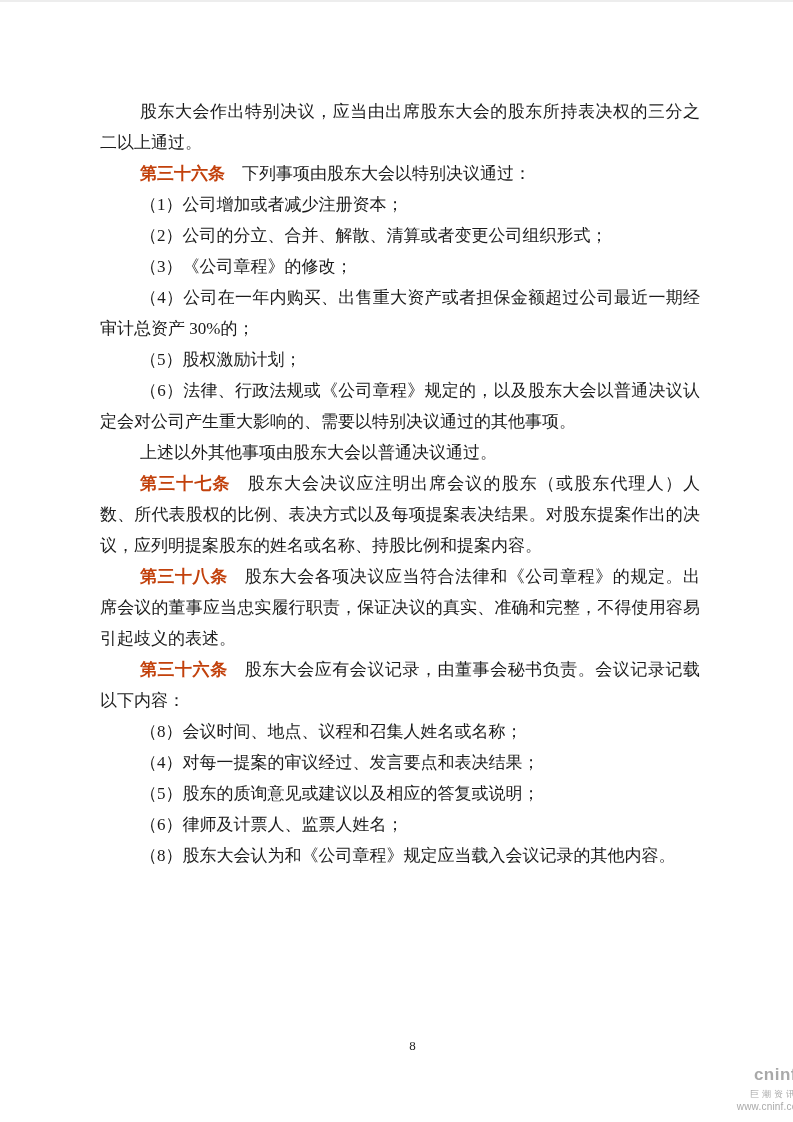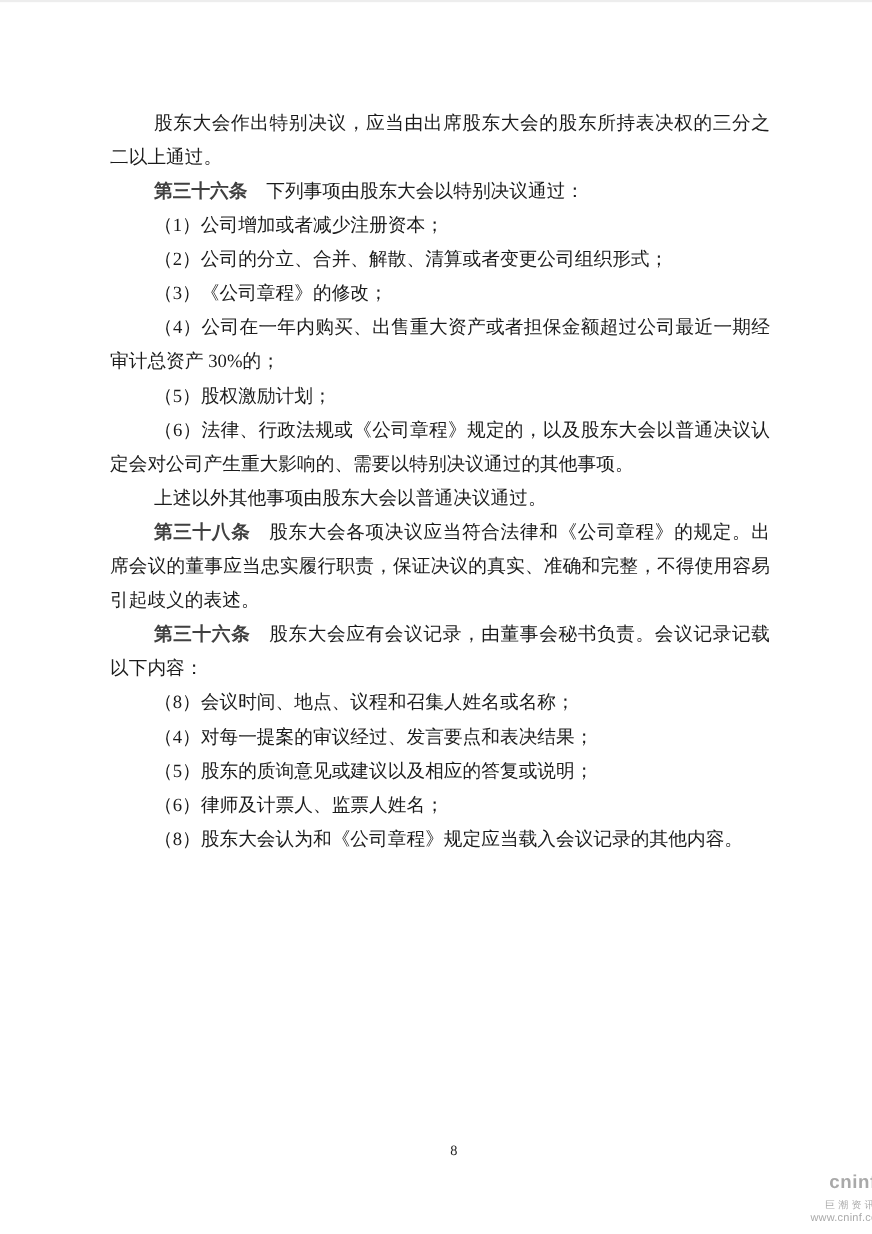--- a/index.html
+++ b/index.html
@@ -31,21 +31,21 @@
   }
   .doc-body p {
     margin: 0;
     padding: 0;
     text-indent: 40px;
   }
   .article-head {
     font-family: "Liberation Sans", "DejaVu Sans", sans-serif;
     font-weight: bold;
     margin-right: 17px;
-    color: #404040;
+    color: #c2410c;
   }
   .article-head:empty { display: none; }
   .page-number {
     position: absolute;
     top: 1038px;
     left: 0;
     width: 100%;
     text-align: center;
     font-size: 13px;
     color: #222222;
@@ -92,20 +92,21 @@
   <div class="doc-body">
     <p><span>股东大会作出特别决议，应当由出席股东大会的股东所持表决权的三分之二以上通过。</span></p>
     <p><span class="article-head">第三十六条</span><span>下列事项由股东大会以特别决议通过：</span></p>
     <p><span>（1）公司增加或者减少注册资本；</span></p>
     <p><span>（2）公司的分立、合并、解散、清算或者变更公司组织形式；</span></p>
     <p><span>（3）《公司章程》的修改；</span></p>
     <p><span>（4）公司在一年内购买、出售重大资产或者担保金额超过公司最近一期经审计总资产 30%的；</span></p>
     <p><span>（5）股权激励计划；</span></p>
     <p><span>（6）法律、行政法规或《公司章程》规定的，以及股东大会以普通决议认定会对公司产生重大影响的、需要以特别决议通过的其他事项。</span></p>
     <p><span>上述以外其他事项由股东大会以普通决议通过。</span></p>
+    <p><span class="article-head">第三十七条</span><span>股东大会决议应注明出席会议的股东（或股东代理人）人数、所代表股权的比例、表决方式以及每项提案表决结果。对股东提案作出的决议，应列明提案股东的姓名或名称、持股比例和提案内容。</span></p>
     <p><span class="article-head">第三十八条</span><span>股东大会各项决议应当符合法律和《公司章程》的规定。出席会议的董事应当忠实履行职责，保证决议的真实、准确和完整，不得使用容易引起歧义的表述。</span></p>
     <p><span class="article-head">第三十六条</span><span>股东大会应有会议记录，由董事会秘书负责。会议记录记载以下内容：</span></p>
     <p><span>（8）会议时间、地点、议程和召集人姓名或名称；</span></p>
     <p><span>（4）对每一提案的审议经过、发言要点和表决结果；</span></p>
     <p><span>（5）股东的质询意见或建议以及相应的答复或说明；</span></p>
     <p><span>（6）律师及计票人、监票人姓名；</span></p>
     <p><span>（8）股东大会认为和《公司章程》规定应当载入会议记录的其他内容。</span></p>
   </div>
 
   <div class="page-number">8</div>

